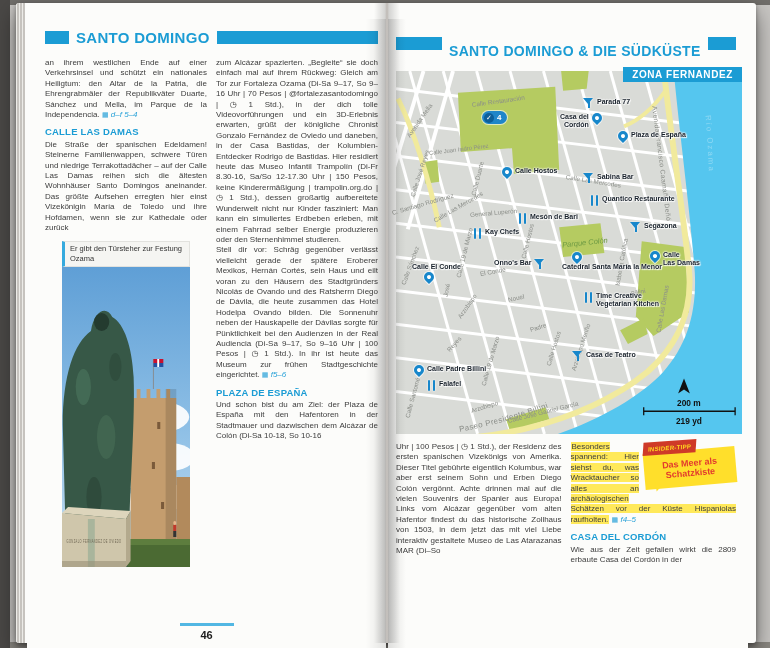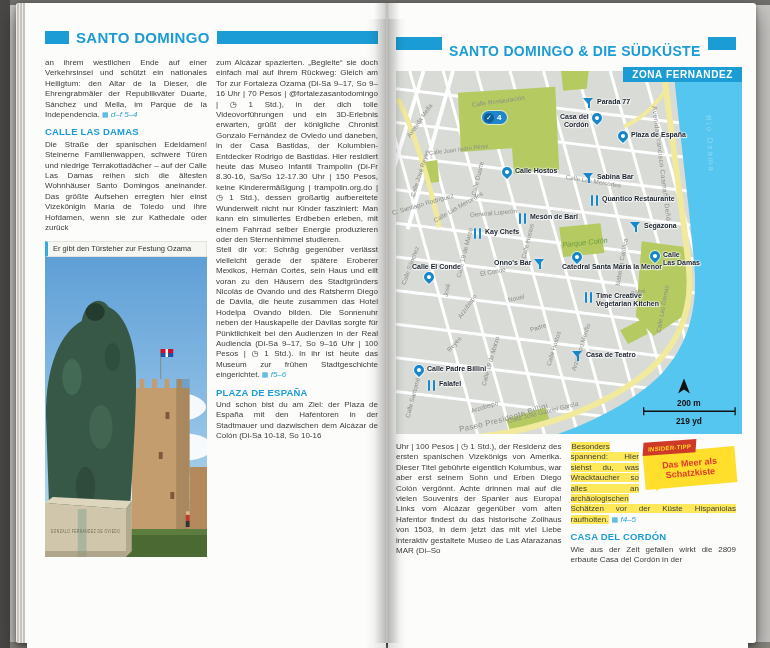--- a/index.html
+++ b/index.html
@@ -36,21 +36,21 @@
   
   .cols{display:flex;gap:9px;}
   .col{flex:1;min-width:0;font-size:8px;line-height:10.4px;color:#3c3c3c;text-align:justify;}
   .col p{margin:0;}
   h2{margin:7px 0 2px;font-size:9.5px;color:#1b9cd4;letter-spacing:.2px;}
   .ref{color:#2aa2d8;font-style:italic;white-space:nowrap;}
   .ref .ri{font-style:normal;font-size:7px;}
   .hl{background:#ffe95a;padding:0 1px;}
 
   
-  figure{margin:7px 0 0;}
+  figure{margin:7px 17px 0;}
   .photo-caption{background:#f5f5f2;border:1px solid #e2e2de;border-left:3px solid #35aade;
     padding:2px 5px;font-size:7.5px;color:#333;text-align:left;}
   .photo{display:block;width:100%;height:300px;}
 
   
   .pfoot{position:absolute;left:0;right:0;bottom:10px;text-align:center;}
   .pgline{width:54px;height:3px;background:#52b7e3;margin:0 auto 3px;}
   .pgno{font-size:11px;font-weight:bold;color:#1c1c1c;}
 
   
@@ -98,21 +98,21 @@
 
   <div class="page page-left">
     <div class="phead">
       <span class="hbar hb-sm"></span>
       <h1>SANTO DOMINGO</h1>
       <span class="hbar hb-grow"></span>
     </div>
 
     <div class="cols">
       <div class="col">
-        <p><span>an ihrem westlichen Ende auf einer Verkehrsinsel und schützt ein nationales Heiligtum: den Altar de la Dieser, die Ehrengrabmäler der Republikväter Duarte, Sánchez und Mella, im Parque de la Independencia.</span>
+        <p><span>an ihrem westlichen Ende auf einer Verkehrsinsel und schützt ein nationales Heiligtum: den Altar de la Patria, die Ehrengrabmäler der Republikväter Duarte, Sánchez und Mella, im Parque de la Independencia.</span>
           <span class="ref"><span class="ri">▦</span> <span>d–f 5–4</span></span></p>
 
         <h2>CALLE LAS DAMAS</h2>
         <p>Die Straße der spanischen Edeldamen! Steinerne Familienwappen, schwere Türen und niedrige Terrakottadächer – auf der Calle Las Damas reihen sich die ältesten Wohnhäuser Santo Domingos aneinander. Das größte Aufsehen erregten hier einst Vizekönigin María de Toledo und ihre Hofdamen, wenn sie zur Kathedale oder zurück</p>
 
         <figure>
           <div class="photo-caption">Er gibt den Türsteher zur Festung Ozama</div>
           <svg class="photo" viewBox="0 0 168 300" preserveAspectRatio="none">
             <defs>
               <linearGradient id="sky" x1="0" y1="0" x2="0" y2="1">
@@ -174,20 +174,24 @@
 
       <div class="col">
         <p>zum Alcázar spazierten. „Begleite“ sie doch einfach mal auf ihrem Rückweg: Gleich am Tor zur Fortaleza Ozama (Di-Sa 9–17, So 9–16 Uhr | 70 Pesos | @fortalezasantodomingo | ◷ 1 Std.), in der dich tolle Videovorführungen und ein 3D-Erlebnis erwarten, grüßt der königliche Chronist Gonzalo Fernández de Oviedo und daneben, in der Casa Bastidas, der Kolumbien-Entdecker Rodrigo de Bastidas. Hier residiert heute das Museo Infantil Trampolín (Di-Fr 8.30-16, Sa/So 12-17.30 Uhr | 150 Pesos, keine Kinderermäßigung | trampolin.org.do | ◷ 1 Std.), dessen großartig aufbereitete Wunderwelt nicht nur Kinder fasziniert: Man kann ein simuliertes Erdbeben erleben, mit einem Fahrrad selber Energie produzieren oder den Sternenhimmel studieren.</p>
         <p><span>Stell dir vor: Schräg gegenüber verlässt vielleicht gerade der spätere Eroberer Mexikos, Hernán Cortés, sein Haus und eilt voran zu den Häusern des Stadtgründers Nicolás de Ovando und des Ratsherrn Diego de Dávila, die heute zusammen das Hotel Hodelpa Ovando bilden. Die Sonnenuhr neben der Hauskapelle der Dávilas sorgte für Pünktlichkeit bei den Audienzen in der Real Audiencia (Di-Sa 9–17, So 9–16 Uhr | 100 Pesos | ◷ 1 Std.). In ihr ist heute das Museum zur frühen Stadtgeschichte eingerichtet.</span>
           <span class="ref"><span class="ri">▦</span> <span>f5–6</span></span></p>
         <h2>PLAZA DE ESPAÑA</h2>
         <p>Und schon bist du am Ziel: der Plaza de España mit den Hafentoren in der Stadtmauer und dazwischen dem Alcázar de Colón (Di-Sa 10-18, So 10-16</p>
       </div>
     </div>
 
+    <div class="pfoot">
+      <div class="pgline"></div>
+      <div class="pgno">46</div>
+    </div>
   </div>
 
   <div class="page page-right">
     <div class="phead">
       <span class="hbar hb-start"></span>
       <h1>SANTO DOMINGO &amp; DIE SÜDKÜSTE</h1>
       <span class="hbar hb-end"></span>
     </div>
 
     <div class="map">

